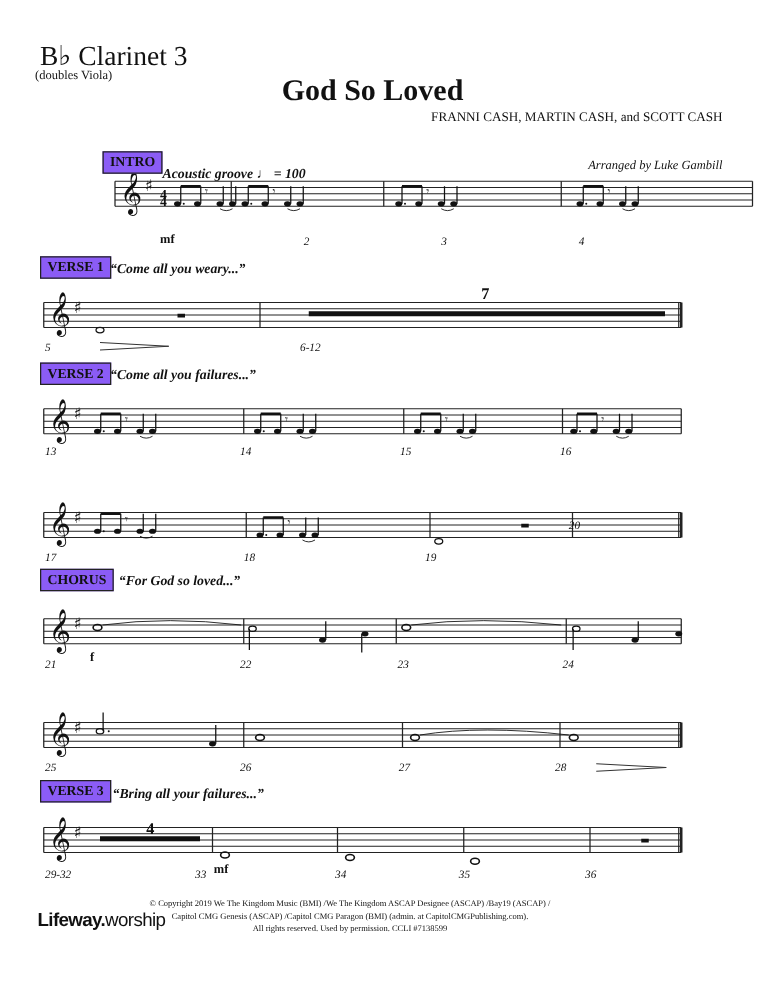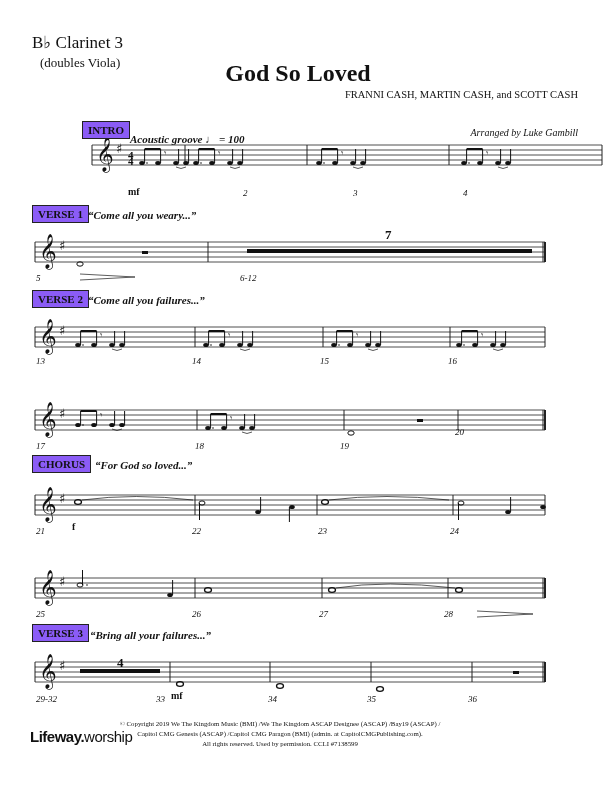--- a/index.html
+++ b/index.html
@@ -1,19 +1,19 @@
 <!DOCTYPE html>
 <html><head>
 <meta charset="utf-8">
 <style>
   html,body{margin:0;padding:0;background:#fff;}
   body{width:612px;height:792px;position:relative;overflow:hidden;font-family:"Liberation Serif","DejaVu Serif",serif;color:#111;}
   .abs{position:absolute;}
-  .instrument{left:32px;top:32px;font-size:17px;}
-  .instrument-sub{left:40px;top:55px;font-size:13px;}
+  .instrument{left:32px;top:32px;font-size:22px;}
+  .instrument-sub{left:28px;top:55px;font-size:10px;}
   .title{left:0;width:596px;top:60px;text-align:center;font-size:24px;font-weight:bold;}
   .credits{right:34px;top:88px;text-align:right;font-size:10.5px;line-height:14px;}
   .credits .it{font-style:italic;font-size:10px;margin-top:24px;}
   .rehearsal{border:1px solid #222;font-weight:bold;font-size:11px;padding:2px 5px;background:#8b5cf6;}
   .cue{font-style:italic;font-weight:bold;font-size:11px;}
   .barnum{font-style:italic;font-size:9px;}
   .dyn{font-weight:bold;font-size:10px;}
   svg.staff{position:absolute;left:0;top:0;}
   .footer-logo{left:30px;top:728px;font-family:"Liberation Sans","DejaVu Sans",sans-serif;font-size:15px;font-weight:bold;letter-spacing:-0.5px;}
   .footer-logo span.w{font-weight:normal;}
@@ -197,21 +197,21 @@
 <div class="abs rehearsal" style="left:32px;top:290px;">VERSE 2</div>
 <div class="abs cue" style="left:88px;top:294px;">“Come all you failures...”</div>
 <div class="abs barnum" style="left:36px;top:356px;">13</div>
 <div class="abs barnum" style="left:192px;top:356px;">14</div>
 <div class="abs barnum" style="left:320px;top:356px;">15</div>
 <div class="abs barnum" style="left:448px;top:356px;">16</div>
 
 <div class="abs barnum" style="left:36px;top:441px;">17</div>
 <div class="abs barnum" style="left:195px;top:441px;">18</div>
 <div class="abs barnum" style="left:340px;top:441px;">19</div>
-<div class="abs barnum" style="left:455px;top:427px;text-align:center;">20</div>
+<div class="abs barnum" style="left:455px;top:415px;text-align:center;">20</div>
 
 <div class="abs rehearsal" style="left:32px;top:455px;">CHORUS</div>
 <div class="abs cue" style="left:95px;top:459px;">“For God so loved...”</div>
 <div class="abs dyn" style="left:72px;top:521px;">f</div>
 <div class="abs barnum" style="left:36px;top:526px;">21</div>
 <div class="abs barnum" style="left:192px;top:526px;">22</div>
 <div class="abs barnum" style="left:318px;top:526px;">23</div>
 <div class="abs barnum" style="left:450px;top:526px;">24</div>
 
 <div class="abs barnum" style="left:36px;top:609px;">25</div>

